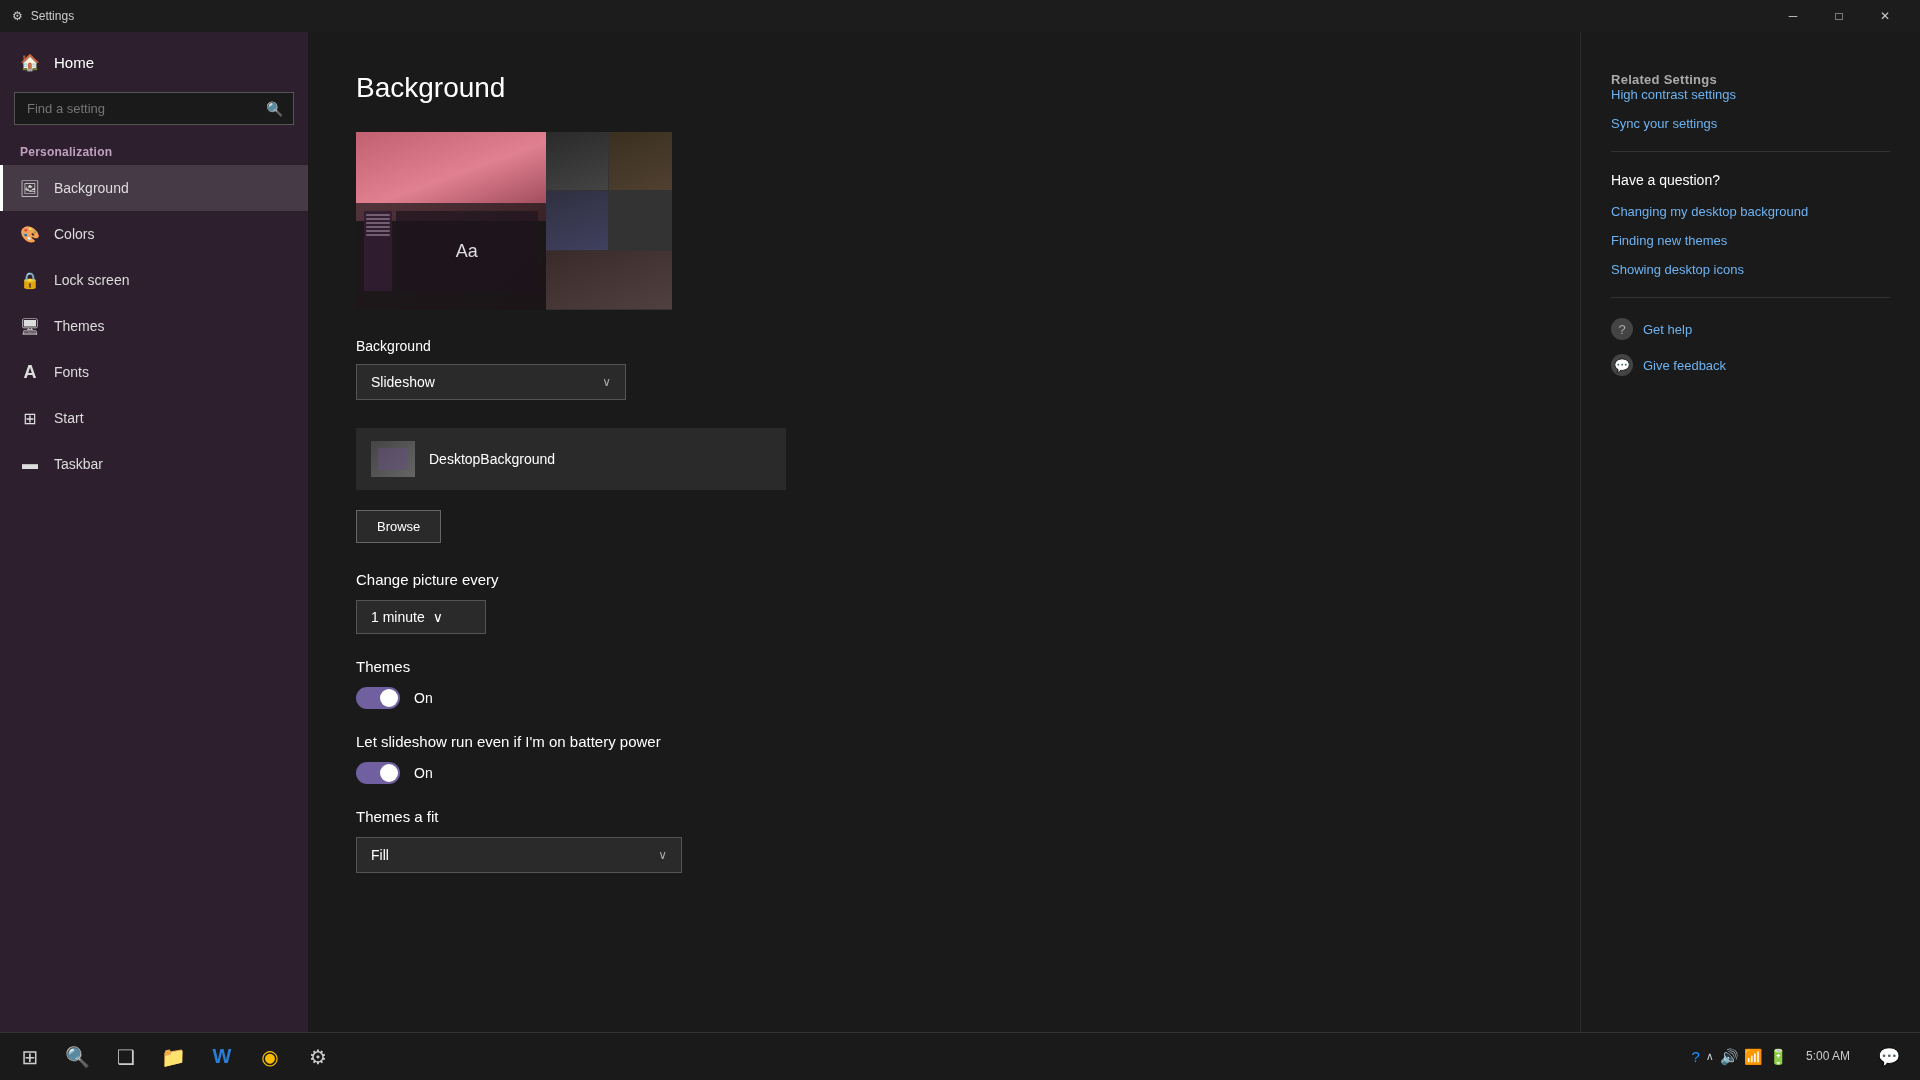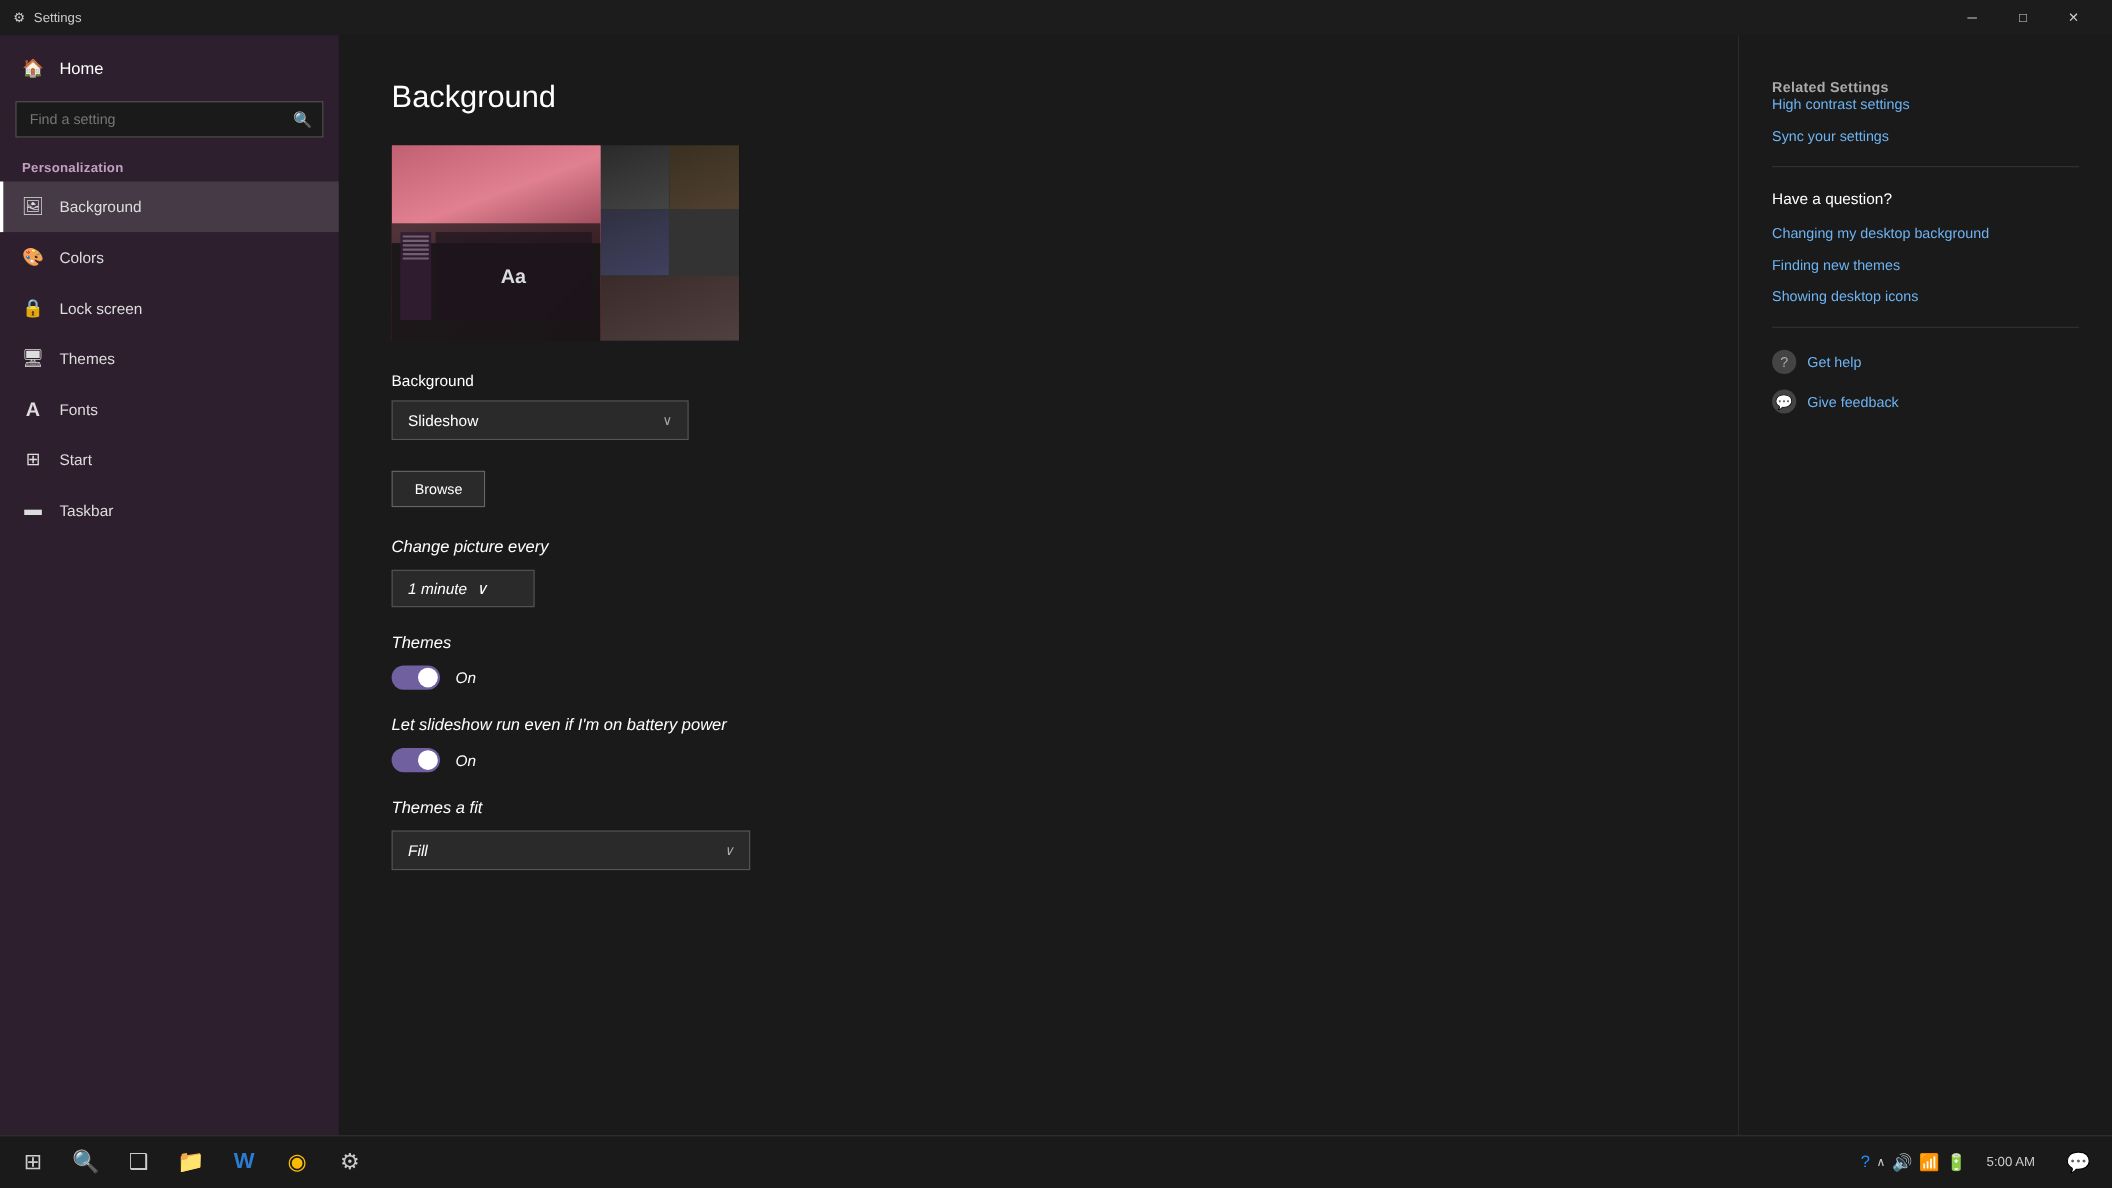--- a/index.html
+++ b/index.html
@@ -202,21 +202,21 @@
       flex: 1;
       height: 80px;
       background: rgba(30,20,30,0.7);
       display: flex;
       align-items: center;
       justify-content: center;
     }
     .preview-aa {
       font-size: 18px;
       color: #ddd;
-      font-weight: 700;
+      font-weight: 400;
     }
 
     .preview-right {
       width: 40%;
       height: 100%;
       display: grid;
       grid-template-columns: 1fr 1fr;
       grid-template-rows: 1fr 1fr 1fr;
       gap: 1px;
       background: #333;
@@ -311,21 +311,20 @@
       background: #2a2a2a;
       border: 1px solid #666;
       color: #ffffff;
       font-size: 13px;
       cursor: pointer;
       margin-bottom: 28px;
     }
 
     .setting-section {
       margin-bottom: 24px;
-      font-style: italic;
     }
     .setting-section-label {
       font-size: 15px;
       color: #ffffff;
       margin-bottom: 12px;
     }
 
     .small-dropdown {
       padding: 8px 14px;
       background: #2a2a2a;
@@ -595,20 +594,26 @@
     <div class="dropdown-container">
       <div class="setting-label">Background</div>
       <div class="dropdown">
         <span>Slideshow</span>
         <span class="dropdown-arrow">∨</span>
       </div>
     </div>
 
     
     <div class="album-section">
+      <div class="album-item">
+        <div class="album-thumb">
+          <div class="album-thumb-inner"></div>
+        </div>
+        <span class="album-name">DesktopBackground</span>
+      </div>
     </div>
 
     
     <button class="browse-btn">Browse</button>
 
     
     <div class="setting-section">
       <div class="setting-section-label">Change picture every</div>
       <div class="small-dropdown">
         <span>1 minute</span>

